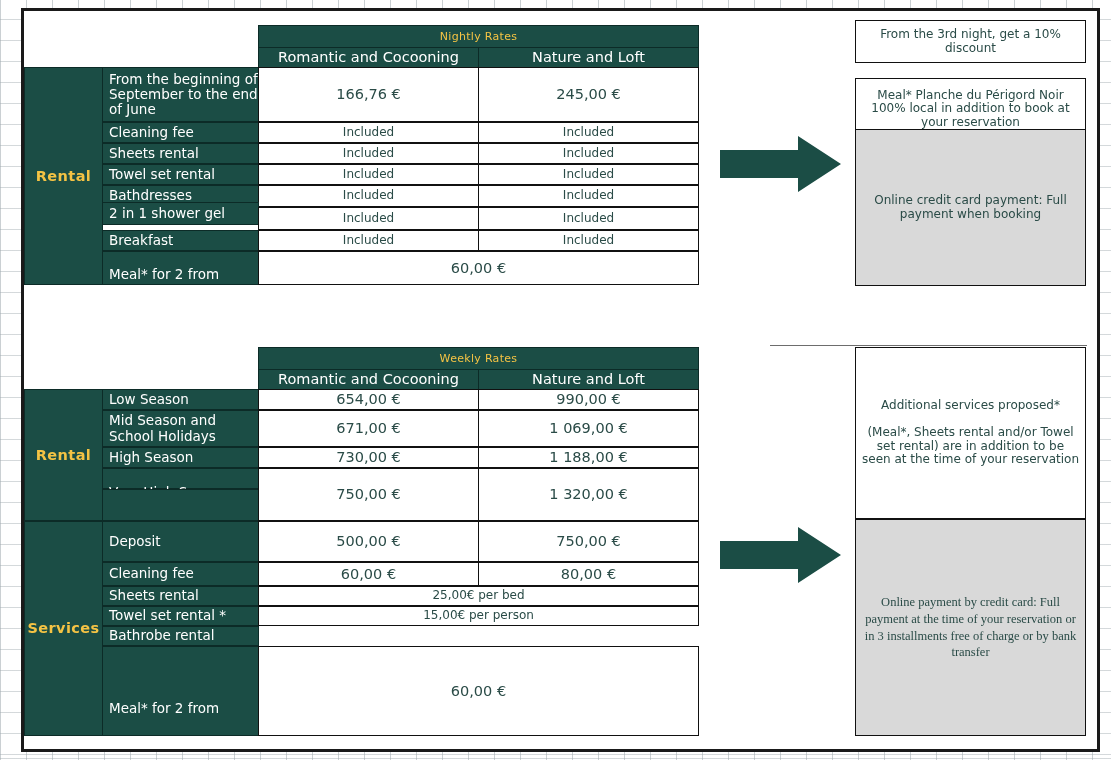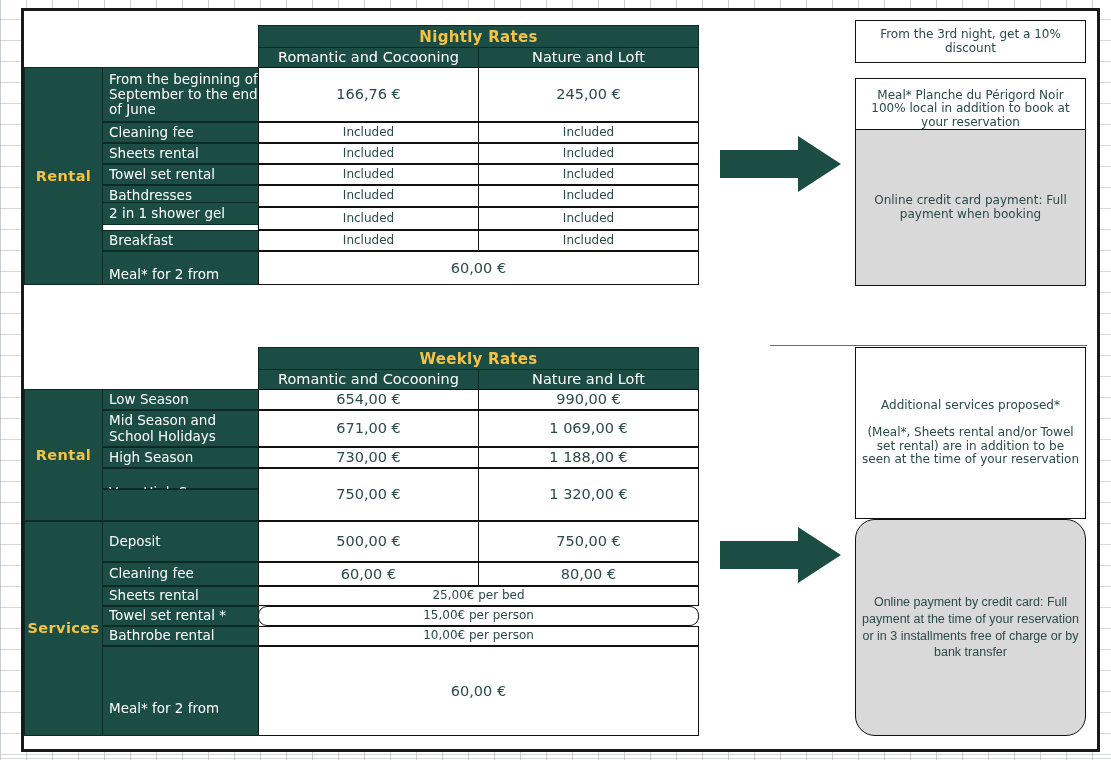--- a/index.html
+++ b/index.html
@@ -40,23 +40,23 @@
   }
   .green{background:#1b4d45;color:#ffffff;border:1px solid #0c2b27;}
   .green.lbl{justify-content:flex-start;padding-left:6px;text-align:left;}
   .gold{color:#f5c344;font-weight:bold;letter-spacing:.4px;}
   .white{background:#ffffff;border:1px solid #111111;color:#2a4b47;}
   .grayb{background:#d9d9d9;border:1px solid #111111;color:#2a4b47;}
 
   .fs15{font-size:14.5px;}
   .fs14{font-size:12px;}
   .fs13{font-size:13.5px;}
-  .mono{font-family:Liberation Sans, sans-serif;font-size:12.5px;border-radius:20px;}
-
-  .hdrtitle{font-size:15px;font-weight:bold;color:#f5c344;letter-spacing:.3px;}
+  .mono{font-family:Liberation Serif, serif;font-size:12.5px;}
+
+  .hdrtitle{font-size:11px;font-weight:normal;color:#f5c344;letter-spacing:.3px;}
   .hdrsub{font-size:14.5px;color:#ffffff;}
 
   .pad{padding:2px 6px;}
   .wrapc{flex-direction:column;}
 
   
   .arrow{position:absolute;z-index:3;}
   .arrow svg{display:block;}
 
   .hline{position:absolute;background:#1a1a1a;z-index:3;}
@@ -264,29 +264,26 @@
   <div class="c green lbl fs13" style="left:102px;top:586px;width:157px;height:20px;">
       <span>Sheets rental</span>
     </div>
   <div class="c white fs14" style="left:258px;top:586px;width:441px;height:20px;">
       <span>25,00€ per bed</span>
     </div>
 
   <div class="c green lbl fs13" style="left:102px;top:606px;width:157px;height:20px;">
       <span>Towel set rental *</span>
     </div>
-  <div class="c white fs14" style="left:258px;top:606px;width:441px;height:20px;border-radius:9px;">
+  <div class="c white fs14" style="left:258px;top:606px;width:441px;height:20px;">
       <span>15,00€ per person</span>
     </div>
 
   <div class="c green lbl fs13" style="left:102px;top:626px;width:157px;height:20px;">
       <span>Bathrobe rental</span>
-    </div>
-  <div class="c white fs14" style="left:258px;top:626px;width:441px;height:20px;">
-      <span>10,00€ per person</span>
     </div>
 
   <div class="c green lbl fs13" style="left:102px;top:646px;width:157px;height:90px;align-items:center;">
     <span style="position:relative;top:18px;">Meal* for 2 from</span>
   </div>
   <div class="c white fs15" style="left:258px;top:646px;width:441px;height:90px;">
     <span>60,00 €</span>
   </div>
 
   <div class="arrow" style="left:720px;top:527px;width:122px;height:56px;">

